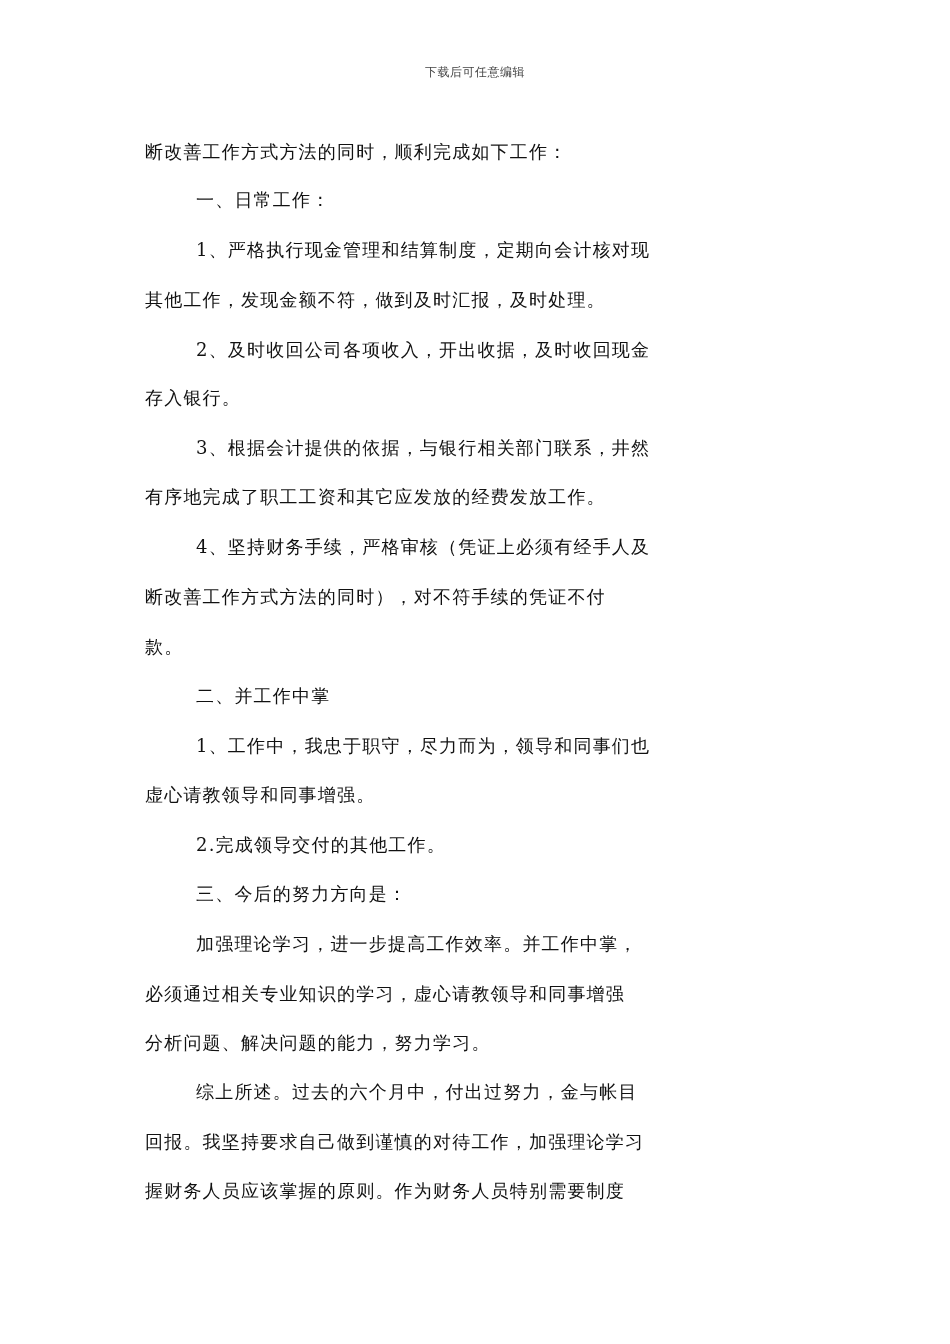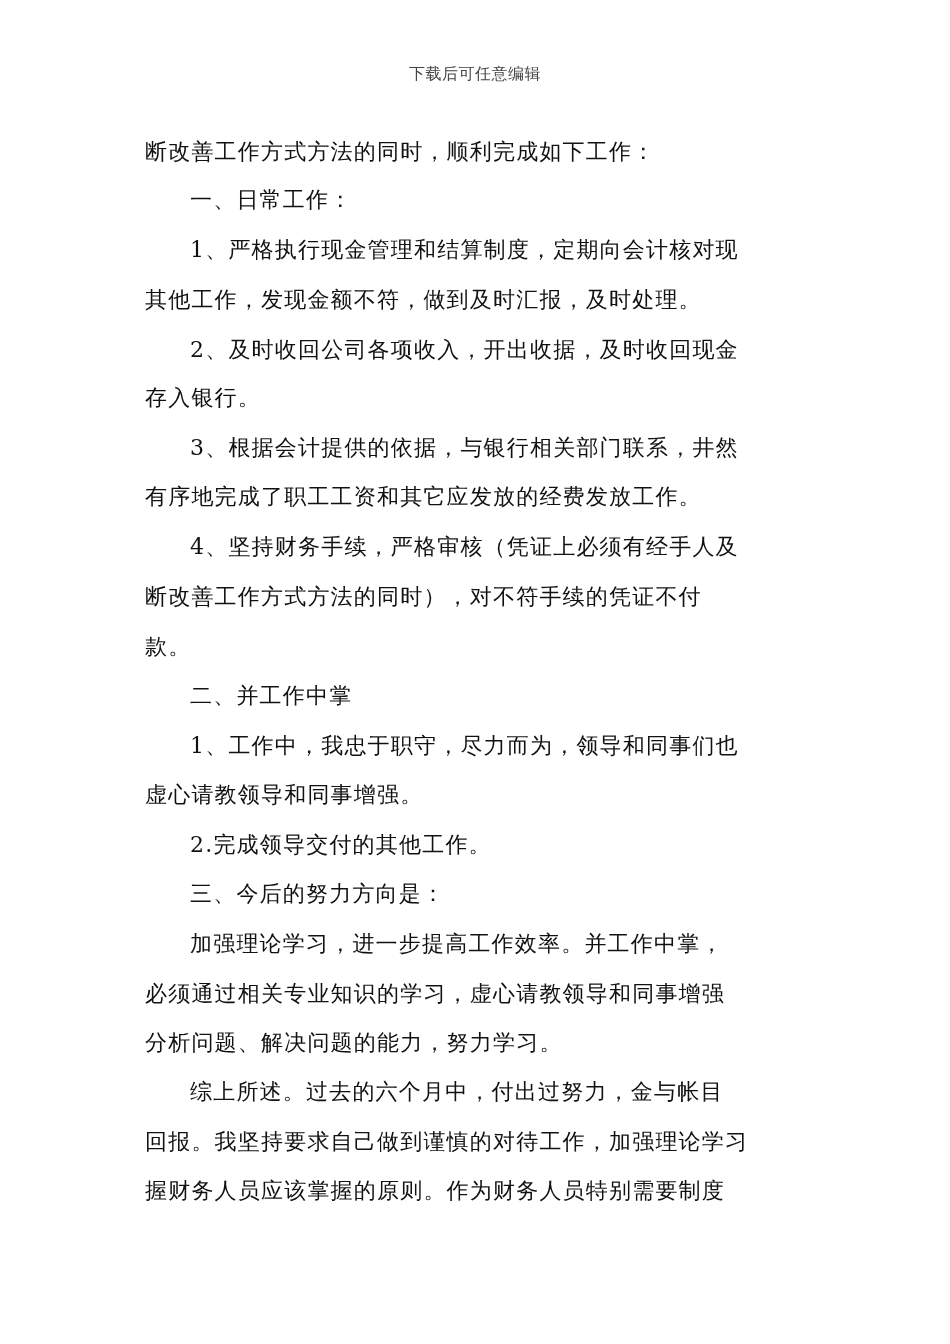--- a/index.html
+++ b/index.html
@@ -14,33 +14,33 @@
       overflow: hidden;
       font-family: "DejaVu Serif", "Liberation Serif", serif;
       color: #111111;
     }
     .header {
       position: absolute;
       top: 64px;
       left: 0;
       width: 950px;
       text-align: center;
-      font-size: 16px;
+      font-size: 12px;
       color: #444444;
       letter-spacing: 0.5px;
     }
     .line {
       position: absolute;
       left: 145px;
       white-space: nowrap;
-      font-size: 22px;
+      font-size: 18px;
       line-height: 30px;
       letter-spacing: 1.2px;
     }
-    .indent { left: 190px; }
+    .indent { left: 196px; }
   </style>
 </head>
 <body>
 
 <div class="header">下载后可任意编辑</div>
 
 <div>
   <div class="line" style="top:137px">断改善工作方式方法的同时，顺利完成如下工作：</div>
   <div class="line indent" style="top:185px">一、日常工作：</div>
   <div class="line indent" style="top:235px">1、严格执行现金管理和结算制度，定期向会计核对现</div>

